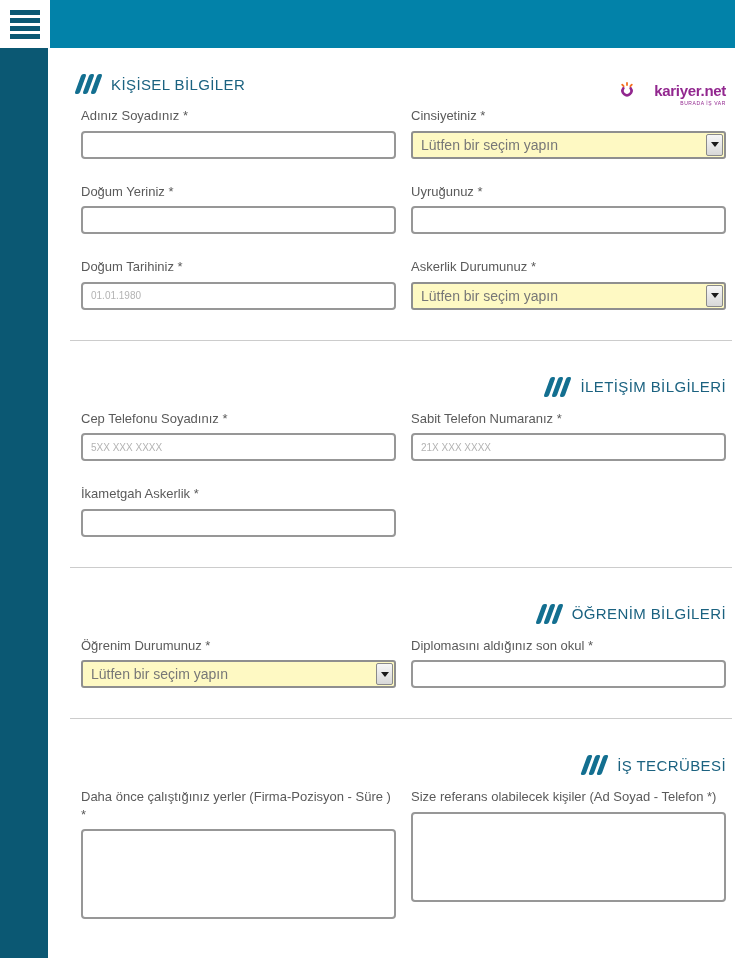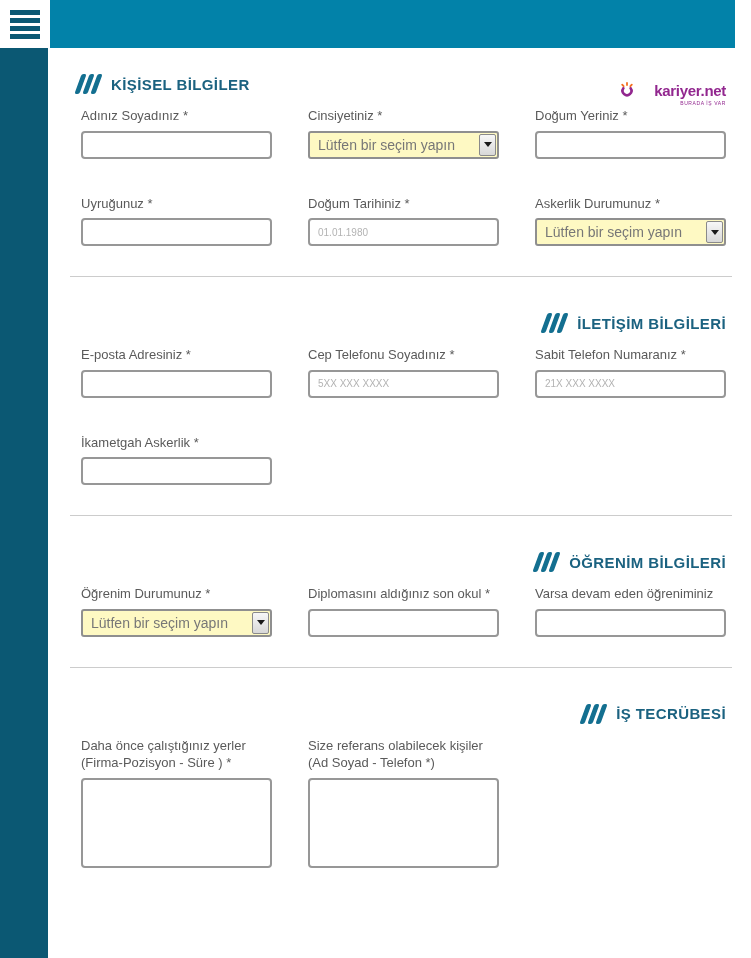--- a/index.html
+++ b/index.html
@@ -16,28 +16,28 @@
   .topbar-gap { width:16px; background:#fff; }
 
   
   .sidebar { position:absolute; left:0; top:48px; width:48px; height:910px;
              background:#0b5873; }
 
   
   .content { position:absolute; left:48px; top:48px; width:703px; height:910px;
              background:#fff; }
   .section-inner { padding:0 25px 0 33px; display:grid;
-                   grid-template-columns:1fr 1fr 1fr; column-gap:15px; row-gap:24px;gap:36px; }
+                   grid-template-columns:1fr 1fr; column-gap:15px; row-gap:24px; }
   .section-title { display:flex; align-items:center; gap:10px;
                    padding:0 25px 0 30px; margin:26px 0 13px 0; }
   .section-title.later { margin-top:36px;justify-content:flex-end; }
   .slash-icon { display:inline-flex; gap:3px; transform:skewX(-20deg);
                 margin-right:2px; }
   .slash-icon i { width:5px; height:20px; background:#136f90; border-radius:2px; }
-  .section-title h2 { font-size:15px; font-weight:bold; color:#1b6280;
+  .section-title h2 { font-size:15px; font-weight:normal; color:#1b6280;
                       letter-spacing:.4px; }
 
   .field label { display:block; font-size:13px; color:#5a5a5a;
                  margin-bottom:6px; line-height:1.35; }
   .text-input, .textarea {
       width:100%; height:28px; border:2px solid #979797; border-radius:4px;
       background:#fff; font-family:"Liberation Sans", sans-serif;
       font-size:10px; color:#555; padding:0 8px; outline:none; }
   .text-input::placeholder { color:#b3b3b3; }
   .textarea { height:90px; resize:none; padding:6px 8px; }
@@ -145,24 +145,20 @@
   <div class="section-title later">
     <span class="slash-icon">
         <i></i>
         <i></i>
         <i></i>
       </span>
     <h2>İLETİŞİM BİLGİLERİ</h2>
   </div>
   <div class="section-inner">
     <div class="field">
-      <label>E-posta Adresiniz *</label>
-      <input class="text-input" type="text" style="">
-    </div>
-    <div class="field">
       <label>Cep Telefonu Soyadınız *</label>
       <input class="text-input" type="text" placeholder="5XX XXX XXXX" style="">
     </div>
     <div class="field">
       <label>Sabit Telefon Numaranız *</label>
       <input class="text-input" type="text" placeholder="21X XXX XXXX" style="">
     </div>
     <div class="field">
       <label>İkametgah Askerlik *</label>
       <input class="text-input" type="text" style="">
@@ -186,24 +182,20 @@
         <span class="select-value">Lütfen bir seçim yapın</span>
         <span class="dd-btn">
             <span class="tri"></span>
           </span>
       </div>
     </div>
     <div class="field">
       <label>Diplomasını aldığınız son okul *</label>
       <input class="text-input" type="text" style="">
     </div>
-    <div class="field">
-      <label>Varsa devam eden öğreniminiz</label>
-      <input class="text-input" type="text" style="">
-    </div>
   </div>
 
   <div class="divider"></div>
 
   <div class="section-title later">
     <span class="slash-icon">
         <i></i>
         <i></i>
         <i></i>
       </span>

